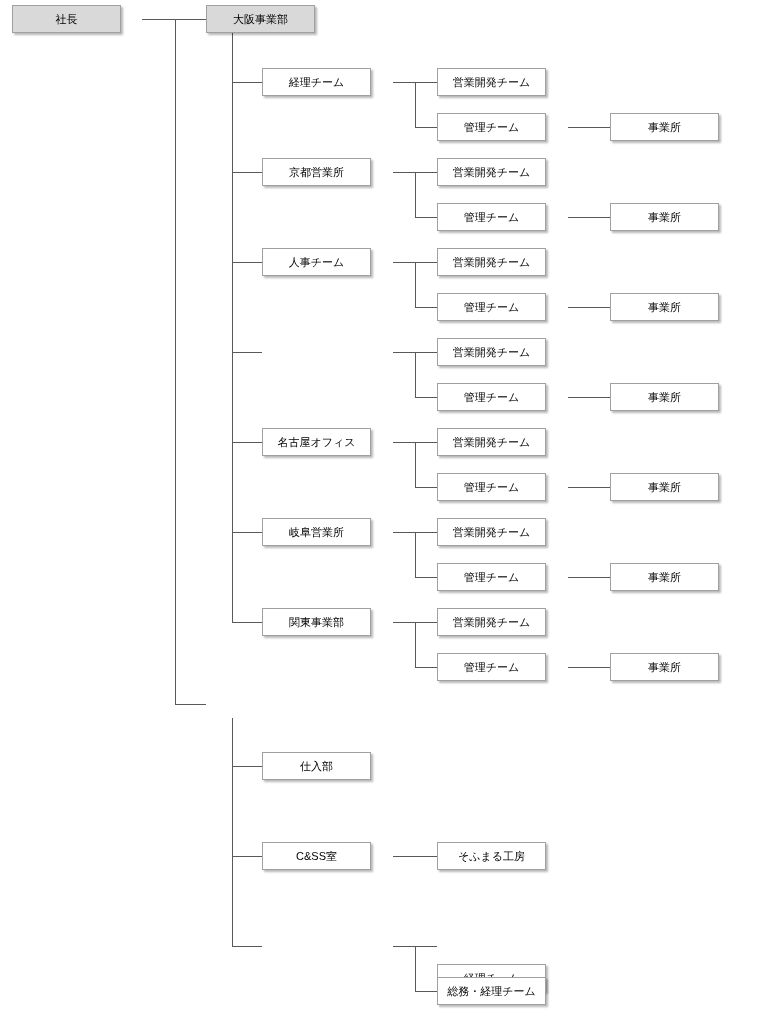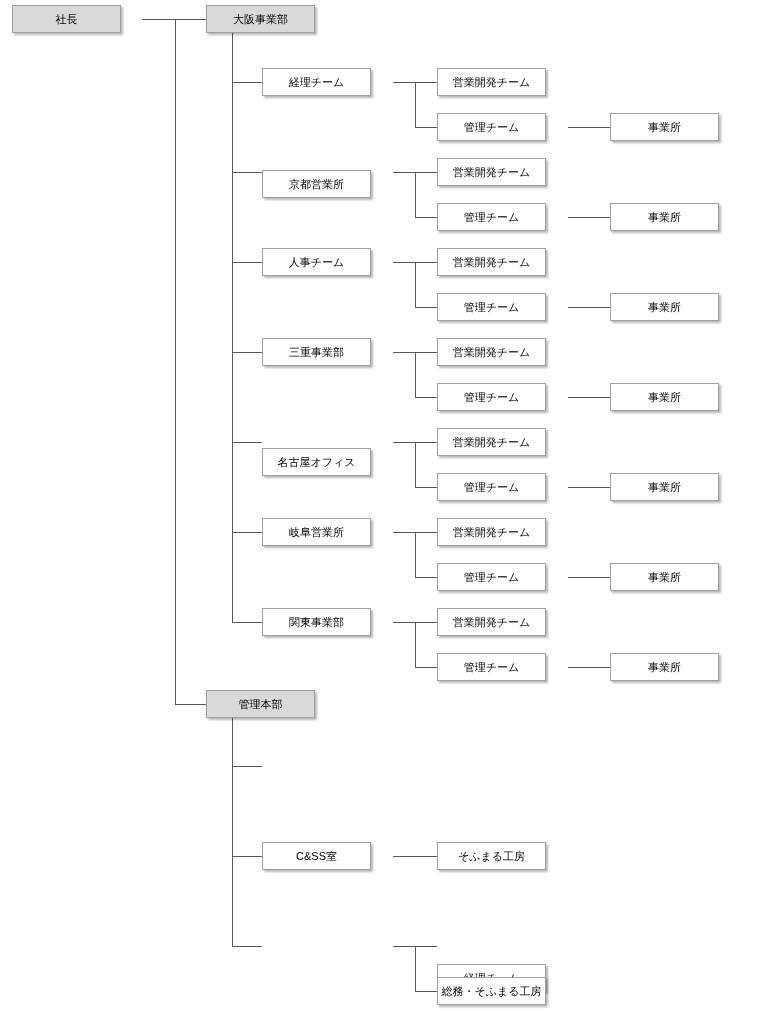--- a/index.html
+++ b/index.html
@@ -58,24 +58,23 @@
       M232 718 V946
       M232 766 H262 M232 856 H262 M232 946 H262
       M393 856 H437
       M393 946 H437 M415 946 V991 H437"></path>
   </svg>
 
   <div class="node gray" style="left:12px;top:5px">社長</div>
   <div class="node gray" style="left:206px;top:5px">大阪事業部</div>
 
   <div class="node" style="left:262px;top:68px">経理チーム</div>
-  <div class="node" style="left:262px;top:170px">京都営業所</div>
+  <div class="node" style="left:262px;top:158px">京都営業所</div>
   <div class="node" style="left:262px;top:248px">人事チーム</div>
-  <div class="node" style="left:262px;top:338px">三重事業部</div>
-  <div class="node" style="left:262px;top:448px">名古屋オフィス</div>
+  <div class="node" style="left:262px;top:428px">名古屋オフィス</div>
   <div class="node" style="left:262px;top:518px">岐阜営業所</div>
   <div class="node" style="left:262px;top:608px">関東事業部</div>
 
   <div class="node" style="left:437px;top:68px">営業開発チーム</div>
   <div class="node" style="left:437px;top:158px">営業開発チーム</div>
   <div class="node" style="left:437px;top:248px">営業開発チーム</div>
   <div class="node" style="left:437px;top:338px">営業開発チーム</div>
   <div class="node" style="left:437px;top:428px">営業開発チーム</div>
   <div class="node" style="left:437px;top:518px">営業開発チーム</div>
   <div class="node" style="left:437px;top:608px">営業開発チーム</div>
@@ -89,19 +88,19 @@
   <div class="node" style="left:437px;top:653px">管理チーム</div>
 
   <div class="node" style="left:610px;top:113px">事業所</div>
   <div class="node" style="left:610px;top:203px">事業所</div>
   <div class="node" style="left:610px;top:293px">事業所</div>
   <div class="node" style="left:610px;top:383px">事業所</div>
   <div class="node" style="left:610px;top:473px">事業所</div>
   <div class="node" style="left:610px;top:563px">事業所</div>
   <div class="node" style="left:610px;top:653px">事業所</div>
 
-  <div class="node gray" style="left:206px;top:690px">管理本部</div>
+  <div class="node" style="left:262px;top:752px">仕入部</div>
   <div class="node" style="left:437px;top:842px">そふまる工房</div>
   <div class="node" style="left:262px;top:842px">C&amp;SS室</div>
   <div class="node" style="left:437px;top:964px">経理チーム</div>
-  <div class="node" style="left:437px;top:977px">総務・そふまる工房</div>
+  <div class="node" style="left:437px;top:977px">総務・経理チーム</div>
 
 </div>
 
 </body></html>

